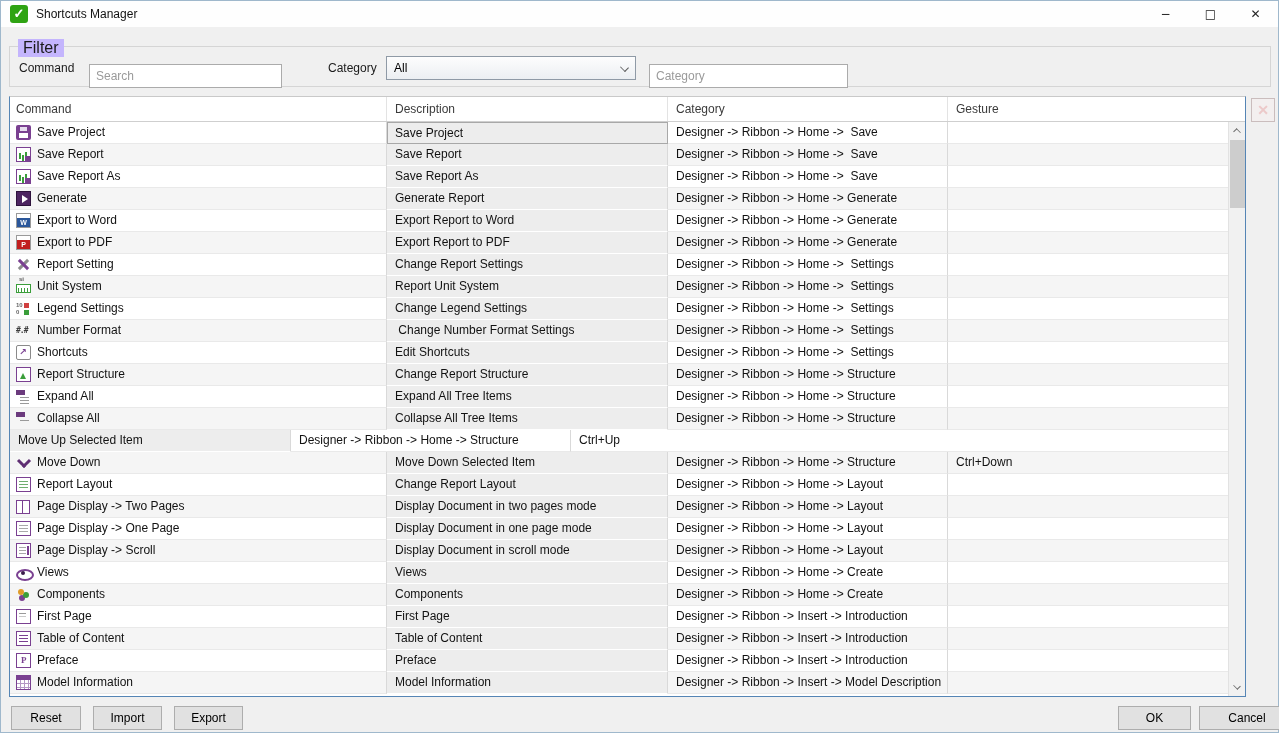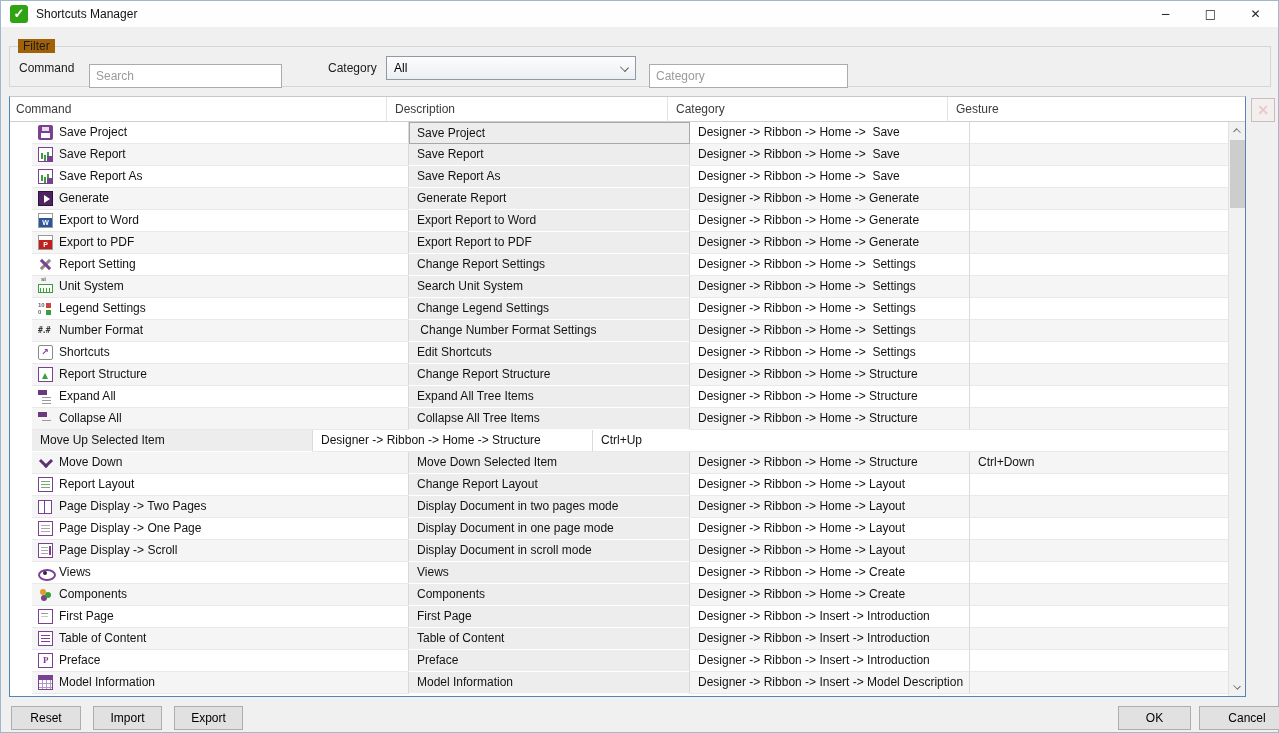--- a/index.html
+++ b/index.html
@@ -10,38 +10,38 @@
 
   
   .titlebar { position:absolute; left:0; top:0; right:0; height:26px; background:#fefefe; display:flex; align-items:center; }
   .app-icon { width:18px; height:18px; margin:0 8px 0 9px; background:#2fa313; border-radius:3px; color:#fff; font-weight:bold; font-size:13px; line-height:18px; text-align:center; }
   .title-text { font-size:12px; color:#111; }
   .win-controls { margin-left:auto; display:flex; height:26px; }
   .win-btn { width:45px; height:26px; border:none; background:transparent; font-size:12px; color:#222; text-align:center; line-height:26px; cursor:default; font-family:"DejaVu Sans", sans-serif; }
 
   
   .groupbox { position:absolute; left:8px; top:45px; width:1262px; height:41px; border:1px solid #d5d5d5; }
-  .groupbox-label { position:absolute; left:8px; top:-8px; background:#a16207; padding:0 5px; font-size:12px; color:#1a1a1a; }
+  .groupbox-label { position:absolute; left:8px; top:-8px; background:#c4b5fd; padding:0 5px; font-size:16px; color:#1a1a1a; }
   .filter-row { position:absolute; left:0; top:55px; right:0; height:24px; }
   .flabel { position:absolute; top:0; font-size:12px; color:#1a1a1a; line-height:24px; }
   .flabel.cmd { left:18px; }
   .flabel.cat { left:327px; }
   .tbox { position:absolute; top:0; height:24px; border:1px solid #ababab; background:#fff; font-size:12px; padding:0 6px; color:#1a1a1a; font-family:"Liberation Sans", sans-serif;margin-top:8px; }
   .tbox::placeholder { color:#9a9a9a; }
   .tbox.search { left:88px; width:193px; }
   .tbox.cat2 { left:648px; width:199px; }
   .combo { position:absolute; left:385px; top:0; width:250px; height:24px; border:1px solid #8f9aa6; background:linear-gradient(#fdfdfd,#eceff2); font-size:12px; line-height:22px; padding-left:7px; color:#000; }
   .combo .chev { position:absolute; right:7px; top:7px; width:7px; height:7px; border-right:1px solid #5a5a5a; border-bottom:1px solid #5a5a5a; transform:rotate(45deg) scaleY(.8); }
 
   
   .grid { position:absolute; left:8px; top:95px; width:1237px; height:601px; background:#fff; border:1px solid #5585b5; border-top-color:#c9c9c9; overflow:hidden; }
   .thead { display:flex; height:25px; background:#fff; border-bottom:1px solid #cfcfcf; }
   .th { font-size:12px; color:#3b3b3b; line-height:24px; padding-left:10px; border-right:1px solid #e3e3e3; white-space:pre; }
   .tbody { position:absolute; left:0; top:25px; right:17px; bottom:0; overflow:hidden; }
-  .trow { display:flex; height:22px; background:#fff;margin-left:22px; }
+  .trow { display:flex; height:22px; background:#fff; }
   .trow.alt { background:#f5f5f5; }
   .cell { font-size:12px; color:#121212; line-height:21px; border-right:1px solid #d9d9d9; border-bottom:1px solid #e9e9e9; white-space:pre; overflow:hidden; display:flex; align-items:center; }
   .c-cmd { width:377px; padding-left:6px; }
   .c-desc { width:281px; padding-left:8px; background:#ededed; border-bottom-color:#fff; }
   .c-desc.current { border:1px solid #a8a8a8; padding-left:7px; }
   .c-cat { width:280px; padding-left:8px; }
   .c-ges { flex:1; padding-left:8px; border-right:none; }
 
   
   .vscroll { position:absolute; top:25px; right:0; bottom:0; width:17px; background:#f1f1f1; border-left:1px solid #e2e2e2; }
@@ -181,21 +181,21 @@
           <div class="cell c-ges"></div>
         </div>
         <div class="trow">
           <div class="cell c-cmd"><span class="icon i-report-setting"></span><span class="">Report Setting</span></div>
           <div class="cell c-desc">Change Report Settings</div>
           <div class="cell c-cat">Designer -&gt; Ribbon -&gt; Home -&gt;  Settings</div>
           <div class="cell c-ges"></div>
         </div>
         <div class="trow alt">
           <div class="cell c-cmd"><span class="icon i-unit-system"></span><span class="">Unit System</span></div>
-          <div class="cell c-desc">Search Unit System</div>
+          <div class="cell c-desc">Report Unit System</div>
           <div class="cell c-cat">Designer -&gt; Ribbon -&gt; Home -&gt;  Settings</div>
           <div class="cell c-ges"></div>
         </div>
         <div class="trow">
           <div class="cell c-cmd"><span class="icon i-legend-settings"></span><span class="">Legend Settings</span></div>
           <div class="cell c-desc">Change Legend Settings</div>
           <div class="cell c-cat">Designer -&gt; Ribbon -&gt; Home -&gt;  Settings</div>
           <div class="cell c-ges"></div>
         </div>
         <div class="trow alt">

